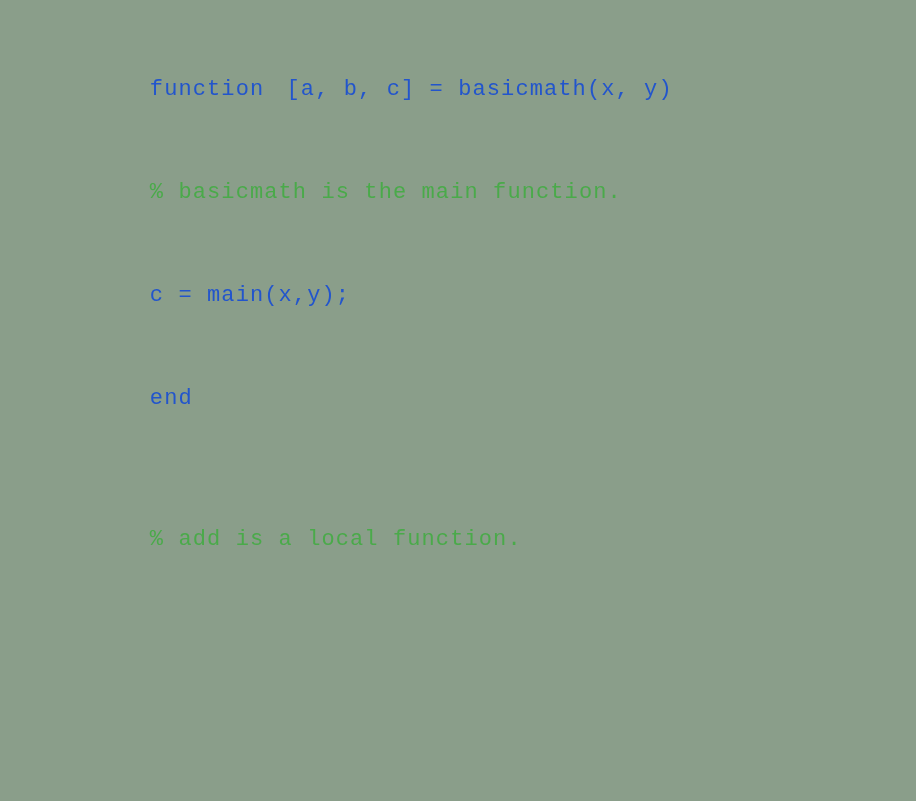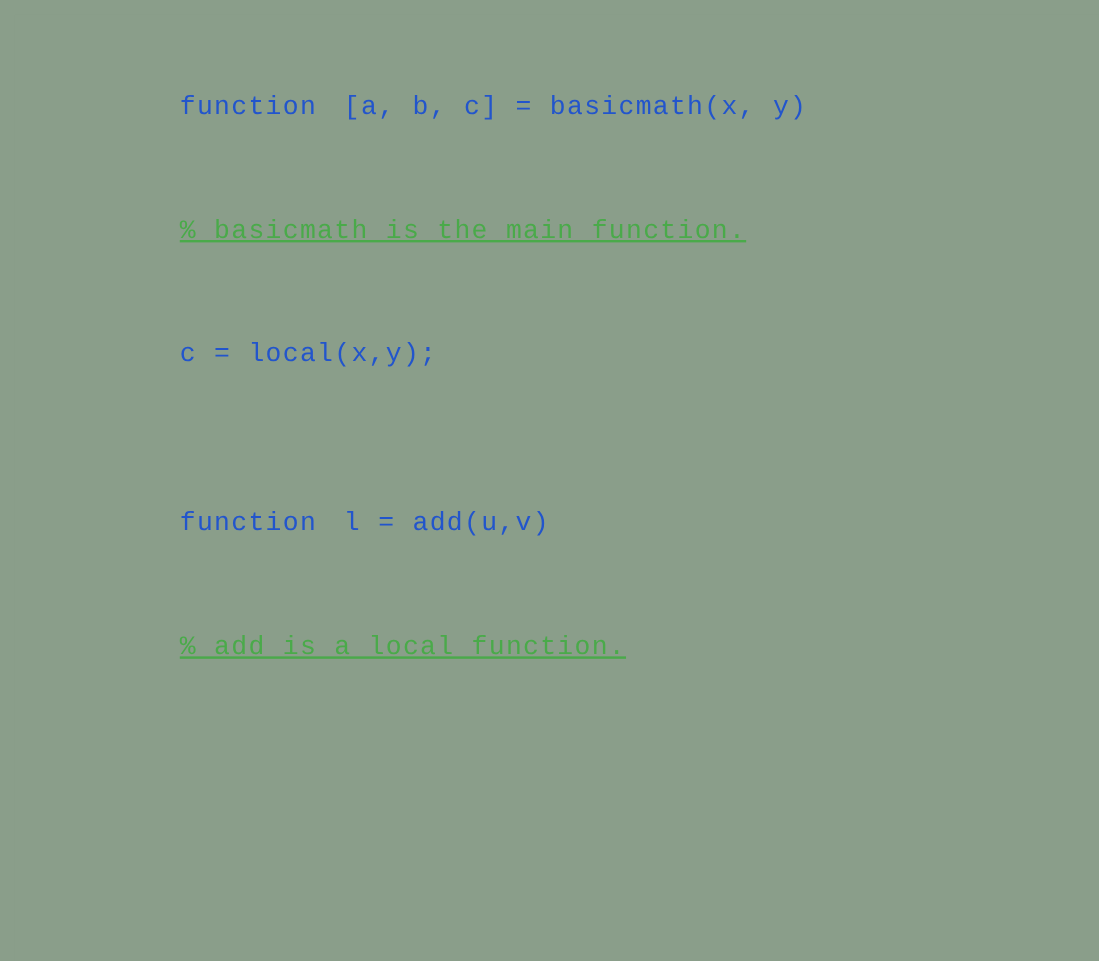--- a/index.html
+++ b/index.html
@@ -37,47 +37,46 @@
       white-space: pre;
     }
 
     .keyword {
       color: #2255cc;
       font-weight: 500;
     }
 
     .comment {
       color: #4aaa4a;
-      text-decoration: underline;
     }
 
     .code-text {
       color: #2255cc;
     }
   </style>
 </head>
 <body>
 
 <div class="code-container">
 
   <div class="code-block">
     <div class="code-line">
       <span class="keyword">function</span><span class="code-text"> [a, b, c] = basicmath(x, y)</span>
     </div>
     <div class="code-line">
       <span class="comment">% basicmath is the main function.</span>
     </div>
     <div class="code-line">
-      <span class="code-text">c = local(x,y);</span>
+      <span class="code-text">c = main(x,y);</span>
+    </div>
+    <div class="code-line">
+      <span class="keyword">end</span>
     </div>
   </div>
 
   <div class="code-block">
-    <div class="code-line">
-      <span class="keyword">function</span><span class="code-text"> l = add(u,v)</span>
-    </div>
     <div class="code-line">
       <span class="comment">% add is a local function.</span>
     </div>
 
   </div>
 
 </div>
 
 </body></html>

